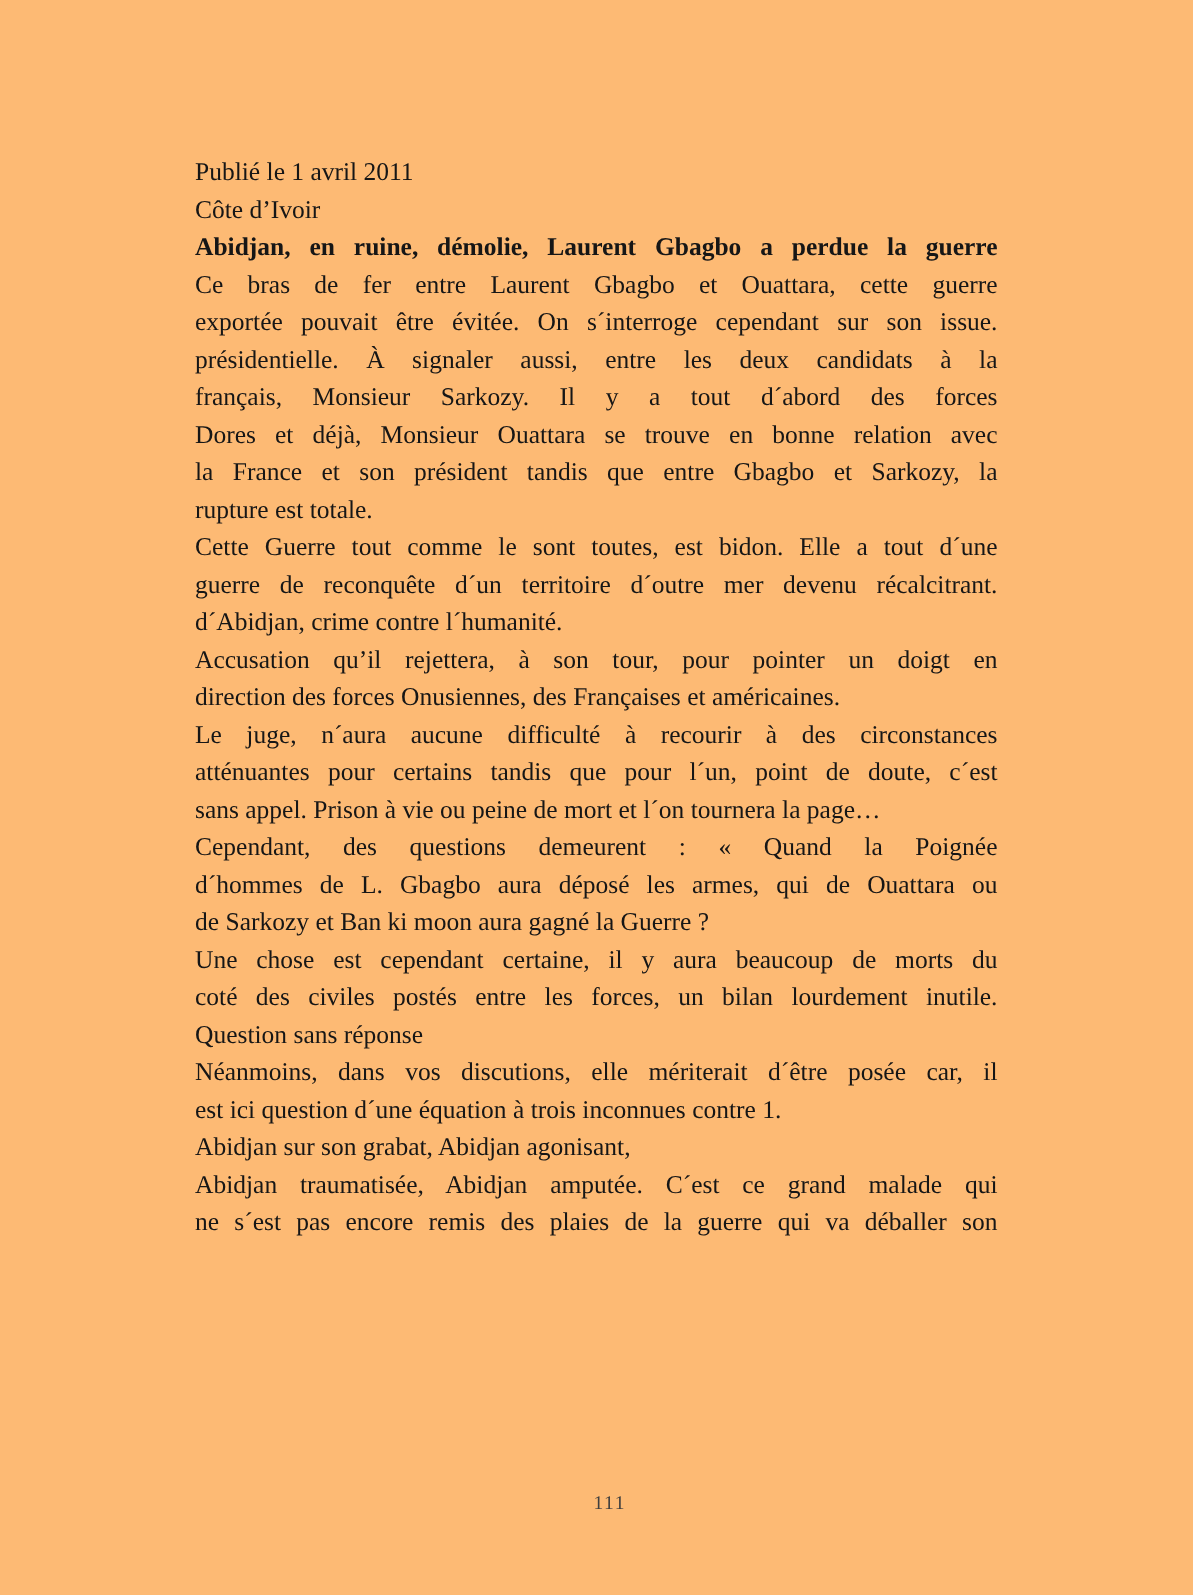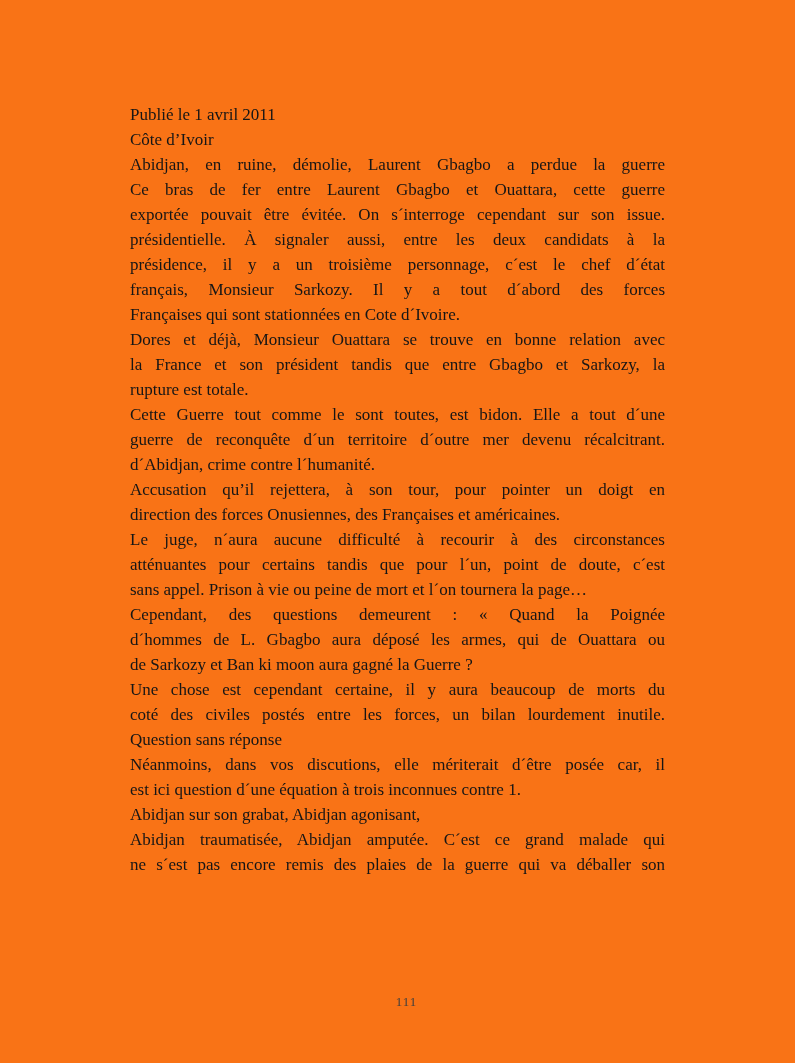--- a/index.html
+++ b/index.html
@@ -11,42 +11,42 @@
     height: 1063px;
     background: #ffffff;
     position: relative;
     overflow: hidden;
     font-family: "Liberation Serif", "DejaVu Serif", serif;
     color: #161616;
   }
   .page {
     position: absolute;
     inset: 0;
-    background: #f97316;
+    background: #fdba74;
   }
   .text-block {
     position: absolute;
     left: 130px;
     top: 102px;
     width: 535px;
     font-size: 17px;
     line-height: 25px;
     -webkit-font-smoothing: antialiased;
   }
   .line {
     white-space: nowrap;
     text-align: left;
   }
   .line.justify {
     white-space: normal;
     text-align: justify;
     text-align-last: justify;
   }
   .line.bold {
-    font-weight: normal;
+    font-weight: bold;
   }
   .page-footer {
     position: absolute;
     left: 130px;
     top: 993px;
     width: 535px;
     text-align: center;
     font-size: 13px;
     line-height: 18px;
     color: #3f3f3f;
@@ -58,23 +58,21 @@
 <body>
 
 <div class="page">
   <div class="text-block">
       <div class="line">Publié le 1 avril 2011</div>
       <div class="line">Côte d’Ivoir</div>
       <div class="line justify bold">Abidjan, en ruine, démolie, Laurent Gbagbo a perdue la guerre</div>
       <div class="line justify">Ce bras de fer entre Laurent Gbagbo et Ouattara, cette guerre</div>
       <div class="line justify">exportée pouvait être évitée. On s´interroge cependant sur son issue.</div>
       <div class="line justify">présidentielle. À signaler aussi, entre les deux candidats à la</div>
-      <div class="line justify">présidence, il y a un troisième personnage, c´est le chef d´état</div>
       <div class="line justify">français, Monsieur Sarkozy. Il y a tout d´abord des forces</div>
-      <div class="line">Françaises qui sont stationnées en Cote d´Ivoire.</div>
       <div class="line justify">Dores et déjà, Monsieur Ouattara se trouve en bonne relation avec</div>
       <div class="line justify">la France et son président tandis que entre Gbagbo et Sarkozy, la</div>
       <div class="line">rupture est totale.</div>
       <div class="line justify">Cette Guerre tout comme le sont toutes, est bidon. Elle a tout d´une</div>
       <div class="line justify">guerre de reconquête d´un territoire d´outre mer devenu récalcitrant.</div>
       <div class="line">d´Abidjan, crime contre l´humanité.</div>
       <div class="line justify">Accusation qu’il rejettera, à son tour, pour pointer un doigt en</div>
       <div class="line">direction des forces Onusiennes, des Françaises et américaines.</div>
       <div class="line justify">Le juge, n´aura aucune difficulté à recourir à des circonstances</div>
       <div class="line justify">atténuantes pour certains tandis que pour l´un, point de doute, c´est</div>

